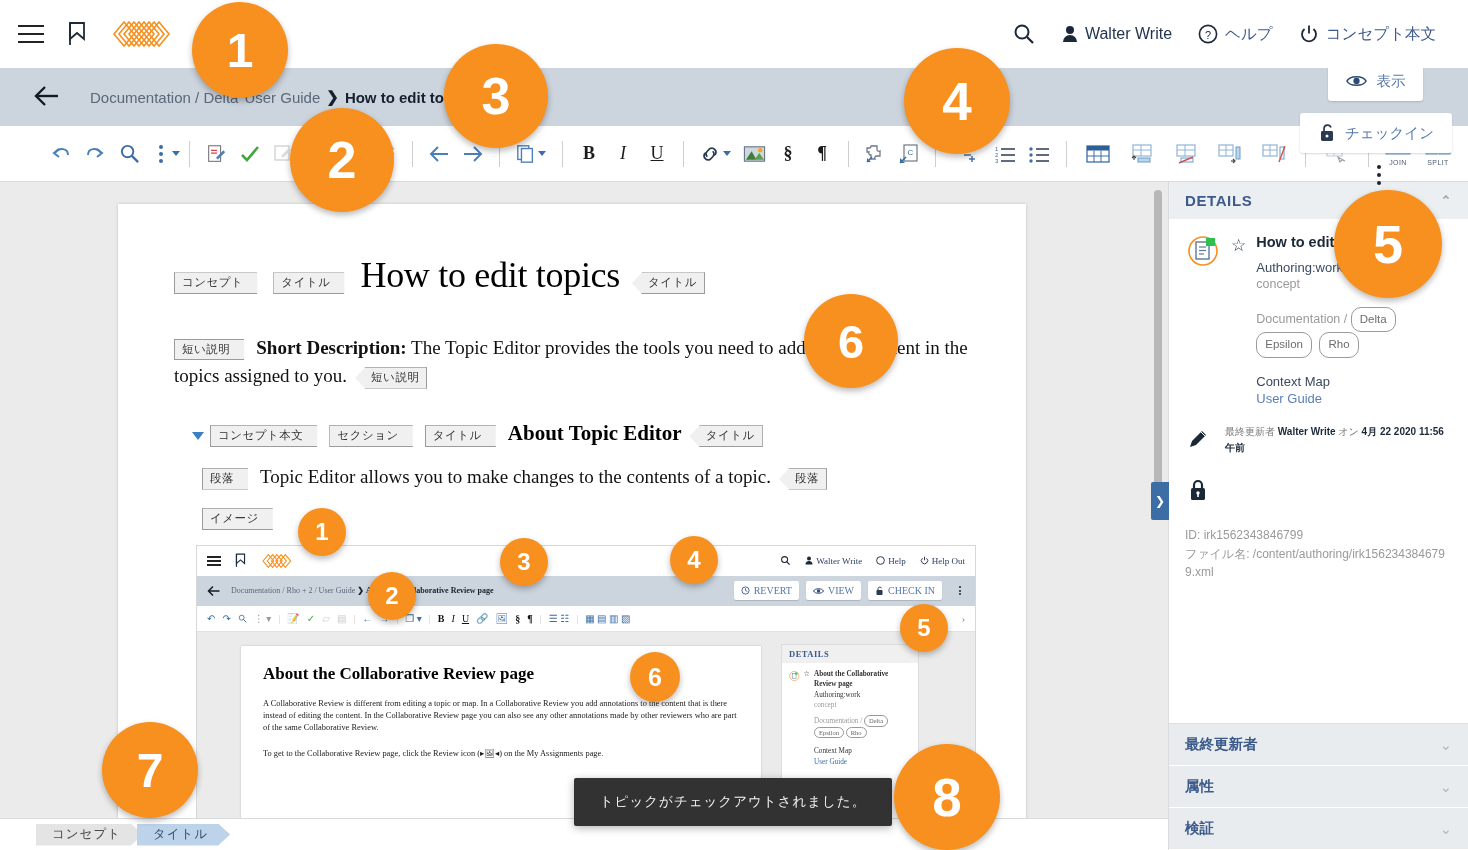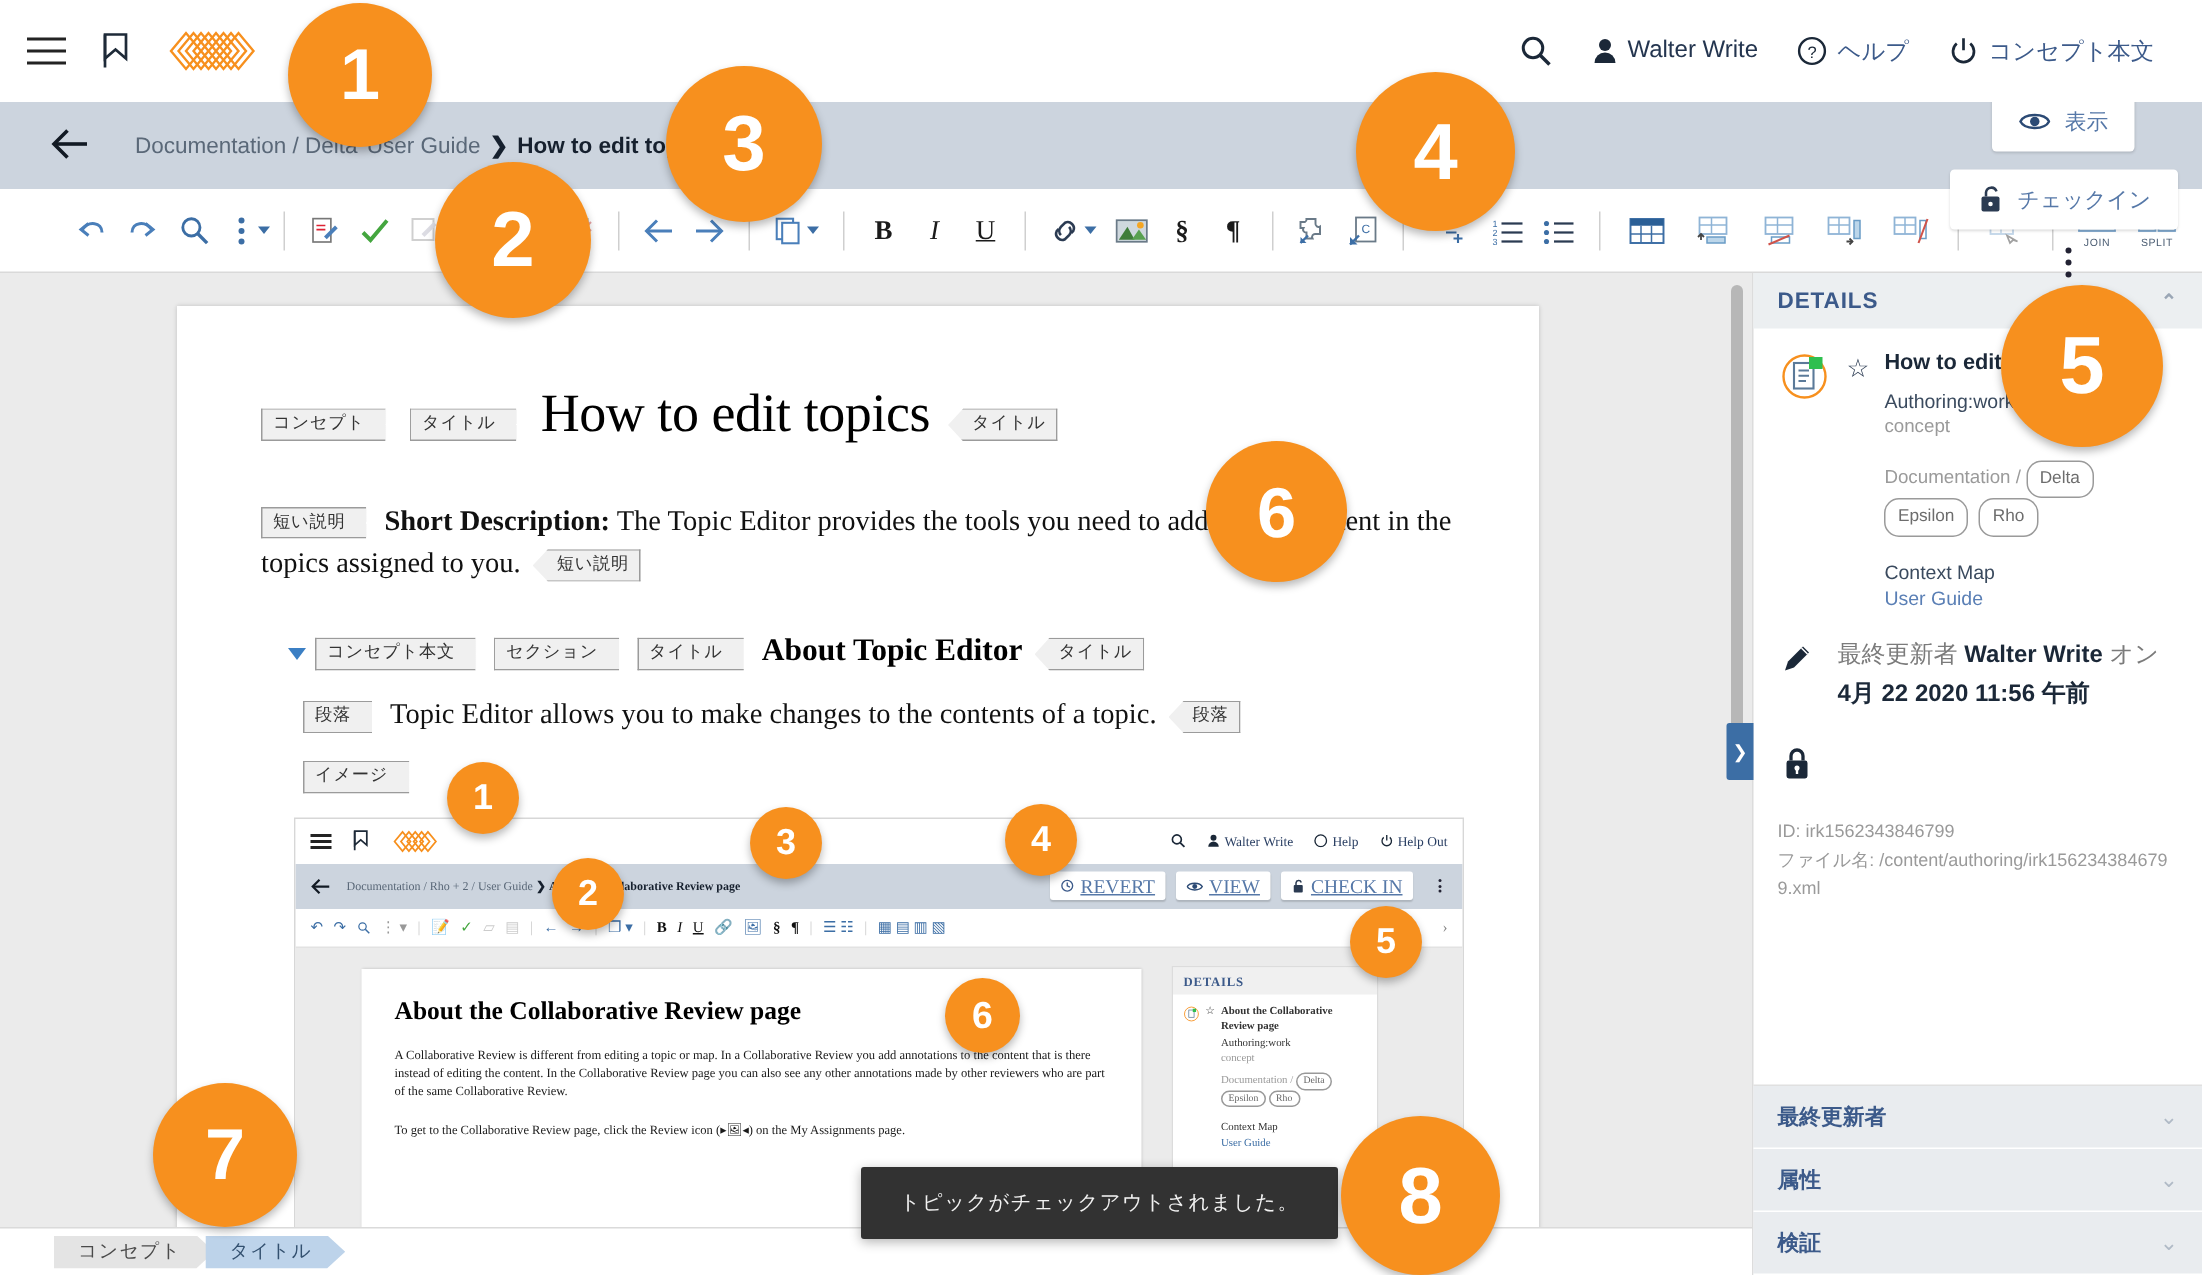--- a/index.html
+++ b/index.html
@@ -104,21 +104,21 @@
 
   
   .shot { position:relative; width:780px; margin-top:6px; border:1px solid #d7d7d7; background:#fff; overflow:hidden; height:330px;}
   .s-hdr { height:30px; display:flex; align-items:center; padding:0 10px; gap:13px; background:#fff;}
   .s-logo { width:40px; height:18px;}
   .s-hdr-right { margin-left:auto; display:flex; align-items:center; gap:14px; font-size:9px; color:#2a3f63;}
   .s-crumbbar { height:30px; background:#ccd4de; display:flex; align-items:center; padding:0 10px; gap:10px;}
   .s-crumbs { font-size:8px; color:#5a6878; white-space:nowrap;}
   .s-crumb-cur { color:#16202e; font-weight:bold;}
   .s-btns { margin-left:auto; display:flex; align-items:center; gap:7px;}
-  .s-btn { background:#fff; height:19px; border-radius:2px; display:flex; align-items:center; gap:4px; padding:0 7px; font-size:13px; color:#5678a8; box-shadow:0 1px 1px rgba(0,0,0,.15);text-decoration:underline;}
+  .s-btn { background:#fff; height:19px; border-radius:2px; display:flex; align-items:center; gap:4px; padding:0 7px; font-size:10px; color:#5678a8; box-shadow:0 1px 1px rgba(0,0,0,.15);}
   .s-toolbar { height:26px; display:flex; align-items:center; gap:7px; padding:0 10px; border-bottom:1px solid #e2e2e2; font-size:10px; color:#3c6ea5;}
   .s-body { display:flex; height:248px; background:#ebebeb;}
   .s-page { margin:14px 0 0 44px; width:520px; background:#fff; padding:18px 22px; font-family:"Liberation Serif", serif; box-shadow:0 0 2px rgba(0,0,0,.2);}
   .s-page h2 { font-size:17px; margin:0 0 14px 0; font-weight:bold;}
   .s-page p { font-size:8.4px; margin:0 0 9px 0; line-height:1.45; color:#1a1a1a;}
   .s-details { width:138px; margin:12px 0 0 20px; background:#fff; border:1px solid #dcdcdc;}
   .s-det-hd { background:#f0f0f0; font-size:8.5px; color:#3c5a8a; font-weight:bold; padding:4px 7px; letter-spacing:.5px;}
   .s-det-body { padding:6px 7px; font-size:7.2px; color:#333; line-height:1.45;}
   .s-det-body .lnk { color:#3c6ea5;}
   .s-det-body .mut { color:#9a9a9a;}
@@ -134,21 +134,21 @@
   .star { font-size:17px; color:#2b3b52; flex:none; margin-top:2px;}
   .rp-title { font-size:14.5px; font-weight:bold; color:#1b2838; line-height:1.35;}
   .rp-sub { font-size:13px; color:#3a4a5e; margin-top:7px;}
   .rp-sub2 { font-size:12.5px; color:#9a9a9a; margin-top:2px;}
   .rp-path { font-size:12.5px; color:#9a9a9a; margin-top:16px; line-height:1.9;}
   .pill { display:inline-block; border:1px solid #9a9a9a; border-radius:10px; padding:1px 8px; font-size:11.5px; color:#6d6d6d; margin-right:4px;}
   .rp-ctx { margin-top:16px; font-size:13px; color:#3a4a5e;}
   .rp-ctx .lnk { color:#5a7fb5; display:block; margin-top:2px;}
   .rp-meta { display:flex; gap:14px; margin-top:18px; align-items:flex-start;}
   .rp-meta-ic { width:26px; flex:none; display:flex; justify-content:center; padding-top:4px;}
-  .rp-meta-tx { font-size:16px; line-height:1.6; color:#1b2838;}
+  .rp-meta-tx { font-size:10px; line-height:1.6; color:#1b2838;}
   .rp-meta-tx .g { color:#7b7b7b;}
   .rp-ids { margin-top:24px; font-size:12px; color:#9a9a9a; line-height:1.55; word-break:break-all;}
   .accordions { border-top:1px solid #e0e0e0;}
   .acc { background:#e9ecef; border-bottom:1px solid #fff; padding:11px 16px; font-size:14.5px; color:#3c5a8a; font-weight:bold; display:flex; align-items:center; cursor:pointer;}
   .acc .chev { margin-left:auto; color:#b0bac6; font-weight:normal;}
 
   
   .collapse-handle {
     position:absolute; left:-18px; top:300px; width:18px; height:38px;
     background:#3c6ea5; color:#fff; display:flex; align-items:center; justify-content:center;

